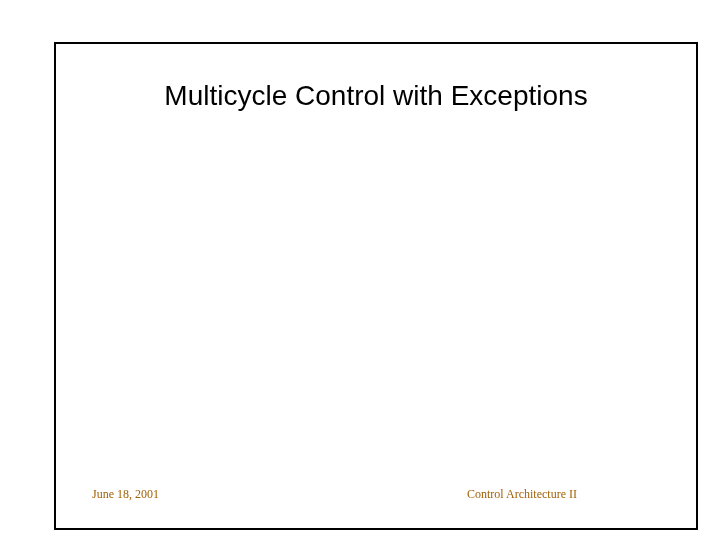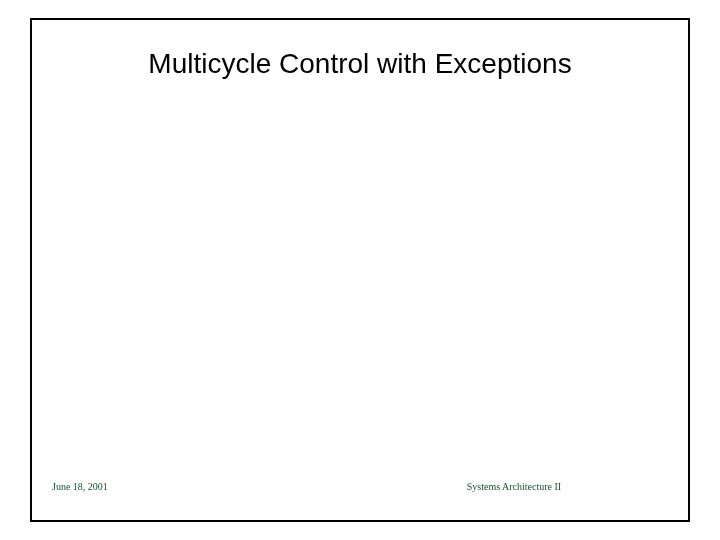--- a/index.html
+++ b/index.html
@@ -1,16 +1,16 @@
 <!DOCTYPE html>
 <html><head>
   <meta charset="utf-8">
   <style>
     * {
-      margin: 0;
+      margin: 8px;
       padding: 0;
       box-sizing: border-box;
     }
     body {
       width: 720px;
       height: 540px;
       background: #ffffff;
       font-family: Arial, Helvetica, sans-serif;
       position: relative;
     }
@@ -29,30 +29,30 @@
       left: 0;
       right: 0;
       text-align: center;
       font-size: 28px;
       font-weight: normal;
       color: #000000;
       font-family: Arial, Helvetica, sans-serif;
     }
     .footer {
       position: absolute;
-      bottom: 28px;
+      bottom: 10px;
       left: 0;
       right: 0;
       display: flex;
       justify-content: space-between;
       align-items: center;
       padding: 0 20px;
       font-family: "Times New Roman", Times, serif;
-      font-size: 10px;
-      color: #14532d;
+      font-size: 12px;
+      color: #a16207;
     }
     .footer-left {
       flex: 1;
       text-align: left;
     }
     .footer-center {
       flex: 1;
       text-align: center;
     }
     .footer-right {
@@ -60,15 +60,15 @@
       text-align: right;
     }
   </style>
 </head>
 <body>
 
 <div class="slide-frame">
   <h1 class="slide-title">Multicycle Control with Exceptions</h1>
   <div class="footer">
     <div class="footer-left">June 18, 2001</div>
-    <div class="footer-center">Systems Architecture II</div>
+    <div class="footer-center">Control Architecture II</div>
   </div>
 </div>
 
 </body></html>

